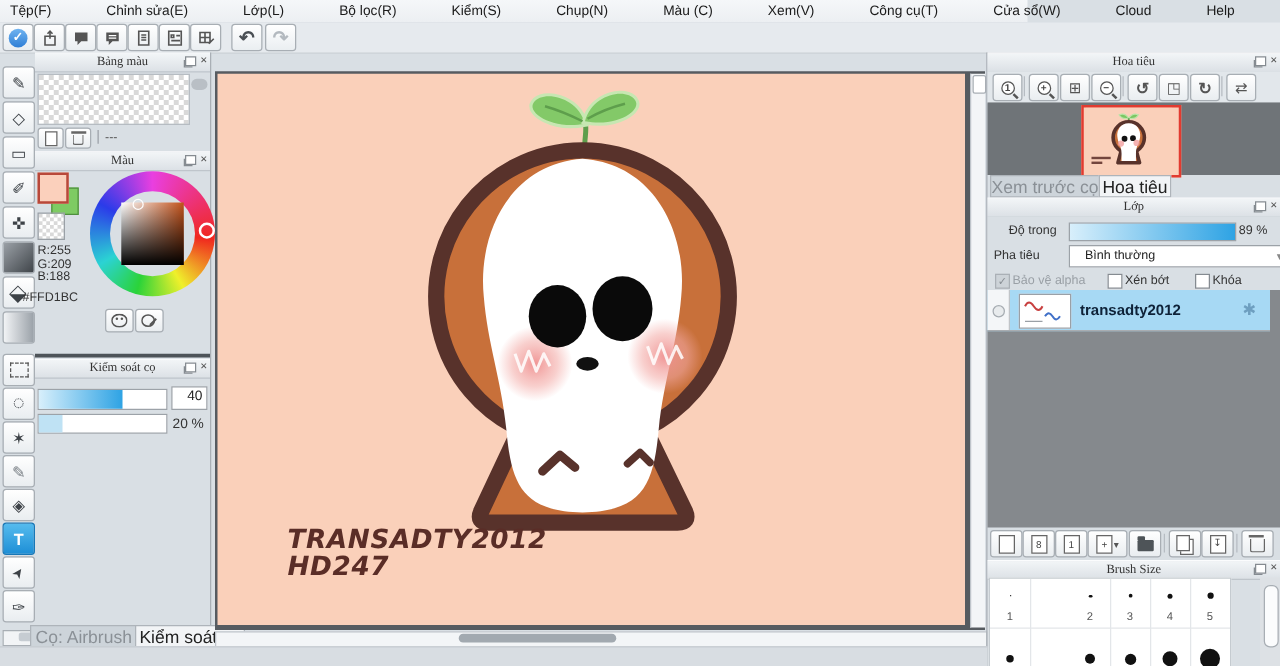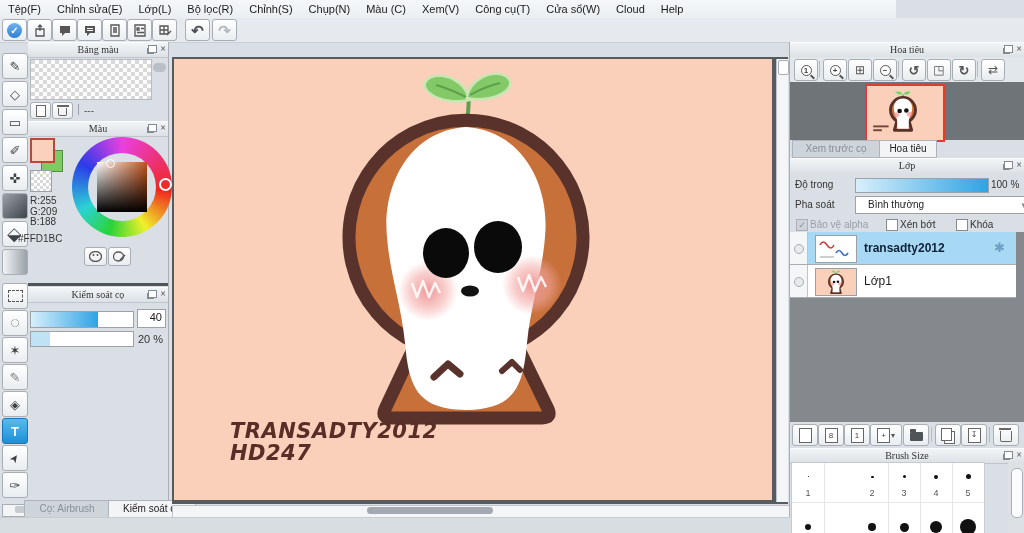--- a/index.html
+++ b/index.html
@@ -1,19 +1,19 @@
 <!DOCTYPE html>
 <html><head>
 <meta charset="utf-8">
 <style>
   html,body{margin:0;padding:0;}
   .app{position:relative;width:1024px;height:533px;background:#D9DFE4;font-family:"Liberation Sans",sans-serif;overflow:hidden;color:#222;-webkit-user-select:none;user-select:none;}
   .abs{position:absolute;}
   
-  .menubar{left:0;top:0;width:896px;height:18px;background:linear-gradient(#F5F7F9,#ECEFF2);border-bottom:1px solid #D3D8DD;display:flex;align-items:center;}
+  .menubar{left:0;top:0;width:822px;height:18px;background:linear-gradient(#F5F7F9,#ECEFF2);border-bottom:1px solid #D3D8DD;display:flex;align-items:center;gap:28px;}
   .menu-item{padding:0 8px;font-size:11px;color:#1a1a1a;line-height:18px;white-space:nowrap;}
   
   .quickbar{left:0;top:18px;width:1024px;height:24px;background:#E6EAEE;border-bottom:1px solid #C9CFD4;}
   .qbtn{position:absolute;top:1px;width:23px;height:20px;background:linear-gradient(#FFFFFF,#EAEEF1);border:1px solid #A8AEB4;border-radius:3px;display:flex;align-items:center;justify-content:center;}
   .chk-circle{width:15px;height:15px;border-radius:50%;background:linear-gradient(#6FB3F0,#2F7FD6);color:#fff;font-size:10px;font-weight:bold;display:flex;align-items:center;justify-content:center;}
   .qico{stroke:#555;fill:none;stroke-width:1.3;}
   .undo-g{font-size:15px;font-weight:bold;color:#4a4f54;line-height:1;}
   .redo-g{font-size:15px;font-weight:bold;color:#b3b9bf;line-height:1;}
   
   .ptitle{height:14px;background:linear-gradient(#F2F5F7,#DCE1E6);border-top:1px solid #FBFCFD;border-bottom:1px solid #BFC5CB;font-size:10px;color:#333;text-align:center;line-height:14px;font-family:Liberation Serif, serif;}
@@ -43,21 +43,21 @@
   .hscroll{left:172px;top:505px;width:616px;height:11px;background:#F3F5F7;border:1px solid #BEC4CA;}
   .hthumb{position:absolute;left:194px;top:1px;width:126px;height:7px;background:#A2A9B0;border-radius:4px;}
   
   .navtoolbar{left:790px;top:57px;width:234px;height:25px;background:#E2E7EB;border-bottom:1px solid #C5CBD0;}
   .nbtn{position:absolute;top:2px;width:22px;height:20px;}
   .mag{position:relative;width:9px;height:9px;border:1.5px solid #555;border-radius:50%;background:#fff;}
   .mag::after{content:"";position:absolute;width:5px;height:2px;background:#555;transform:rotate(45deg);right:-4px;bottom:-3px;}
   .magchar{position:absolute;left:0;top:0;width:9px;height:9px;font-size:8px;line-height:9px;text-align:center;color:#444;font-weight:bold;}
   .nav-preview{left:790px;top:82px;width:234px;height:58px;background:#6F7478;}
   .nav-thumb{position:absolute;left:75px;top:2px;width:76px;height:54px;border:2px solid #E23B30;background:#FAD0BA;}
-  .ptab{position:absolute;height:16px;font-size:10px;line-height:16px;text-align:center;border:1px solid #AEB4BA;}
+  .ptab{position:absolute;height:16px;font-size:14px;line-height:16px;text-align:center;border:1px solid #AEB4BA;}
   .ptab.inactive{background:#CDD4DA;color:#8A9096;}
   .ptab.active{background:#F2F4F6;color:#222;}
   .lay-controls{left:790px;top:173px;width:234px;height:59px;background:#D9DFE4;}
   .lbl{font-size:10px;color:#333;}
   .lbl-dim{font-size:10px;color:#9AA0A6;}
   .cbx{width:10px;height:10px;background:#FFF;border:1px solid #858B91;display:inline-block;}
   .cbx.dim{background:#CDD3D8;border-color:#AAB0B6;color:#8A9096;font-size:9px;line-height:10px;text-align:center;}
   .dropdown{position:absolute;background:#FFF;border:1px solid #9CA2A8;font-size:10px;line-height:15px;padding-left:12px;color:#222;}
   .dd-arrow{position:absolute;right:2px;top:1px;color:#888;font-size:9px;}
   .lay-list{left:790px;top:232px;width:234px;height:190px;background:#85898D;}
@@ -103,21 +103,21 @@
         <circle cx="42.5" cy="29.5" r="2.6" fill="#F2A0A0" opacity="0.8"></circle>
       </symbol>
     </defs>
   </svg>
 
   <div class="abs menubar">
     <span class="menu-item">Tệp(F)</span>
     <span class="menu-item">Chỉnh sửa(E)</span>
     <span class="menu-item">Lớp(L)</span>
     <span class="menu-item">Bộ lọc(R)</span>
-    <span class="menu-item">Chỉnh(S)</span>
+    <span class="menu-item">Kiểm(S)</span>
     <span class="menu-item">Chụp(N)</span>
     <span class="menu-item">Màu (C)</span>
     <span class="menu-item">Xem(V)</span>
     <span class="menu-item">Công cụ(T)</span>
     <span class="menu-item">Cửa sổ(W)</span>
     <span class="menu-item">Cloud</span>
     <span class="menu-item">Help</span>
   </div>
 
   <div class="abs quickbar">
@@ -391,26 +391,26 @@
   <div class="abs ptab active" style="left:879px;top:140px;width:56px">Hoa tiêu</div>
 
   <div class="abs ptitle" style="left:790px;top:158px;width:234px">
     <span>Lớp</span>
     <span class="pticons">
         <span class="ico-pop"></span>
         <span class="ico-x">×</span>
       </span>
   </div>
   <div class="abs lay-controls">
-    <span class="abs lbl" style="left:5px;top:6px">Độ trong</span>
+    <span class="abs lbl" style="left:17px;top:6px">Độ trong</span>
     <div class="abs strack" style="left:65px;top:5px;width:132px;height:13px">
         <div class="sfill" style="width:100%"></div>
       </div>
-    <span class="abs lbl" style="left:201px;top:6px">100 %</span>
-    <span class="abs lbl" style="left:5px;top:26px">Pha soát</span>
+    <span class="abs lbl" style="left:201px;top:6px">89 %</span>
+    <span class="abs lbl" style="left:5px;top:26px">Pha tiêu</span>
     <div class="dropdown" style="left:65px;top:23px;width:160px;height:16px">
       <span>Bình thường</span>
       <span class="dd-arrow">▾</span>
     </div>
     <span class="cbx dim abs" style="left:6px;top:46px">✓</span>
     <span class="abs lbl-dim" style="left:20px;top:46px">Bảo vệ alpha</span>
     <span class="cbx abs" style="left:96px;top:46px"></span>
     <span class="abs lbl" style="left:110px;top:46px">Xén bớt</span>
     <span class="cbx abs" style="left:166px;top:46px"></span>
     <span class="abs lbl" style="left:180px;top:46px">Khóa</span>
@@ -423,31 +423,20 @@
       <div class="lthumb">
         <svg width="40" height="26" viewBox="0 0 40 26">
             <path d="M4,9 q3,-6 7,0 t7,0" fill="none" stroke="#C84040" stroke-width="1.6"></path>
             <path d="M20,17 q3,-5 6,0 t6,0" fill="none" stroke="#4070C8" stroke-width="1.6"></path>
             <path d="M4,21 h14" stroke="#9AA0A6" stroke-width="1"></path>
           </svg>
       </div>
       <span class="lname" style="font-weight:bold;color:#0E2238">transadty2012</span>
       <span class="abs" style="left:204px;top:8px;font-size:13px;color:#6E9FC0">✱</span>
     </div>
-    <div class="lrow" style="top:33px;background:#FFFFFF">
-      <div class="eyecell">
-          <span class="eyedot"></span>
-        </div>
-      <div class="lthumb">
-        <svg width="40" height="26" viewBox="0 0 72 52" preserveAspectRatio="xMidYMid slice">
-            <use href="#minichar"></use>
-          </svg>
-      </div>
-      <span class="lname" style="color:#222">Lớp1</span>
-    </div>
   </div>
 
   <div class="abs laybtn tbtn" style="left:792px">
       <span class="page-ico"></span>
     </div>
   <div class="abs laybtn tbtn" style="left:818px">
       <span class="page-ico">8</span>
     </div>
   <div class="abs laybtn tbtn" style="left:844px">
       <span class="page-ico">1</span>

